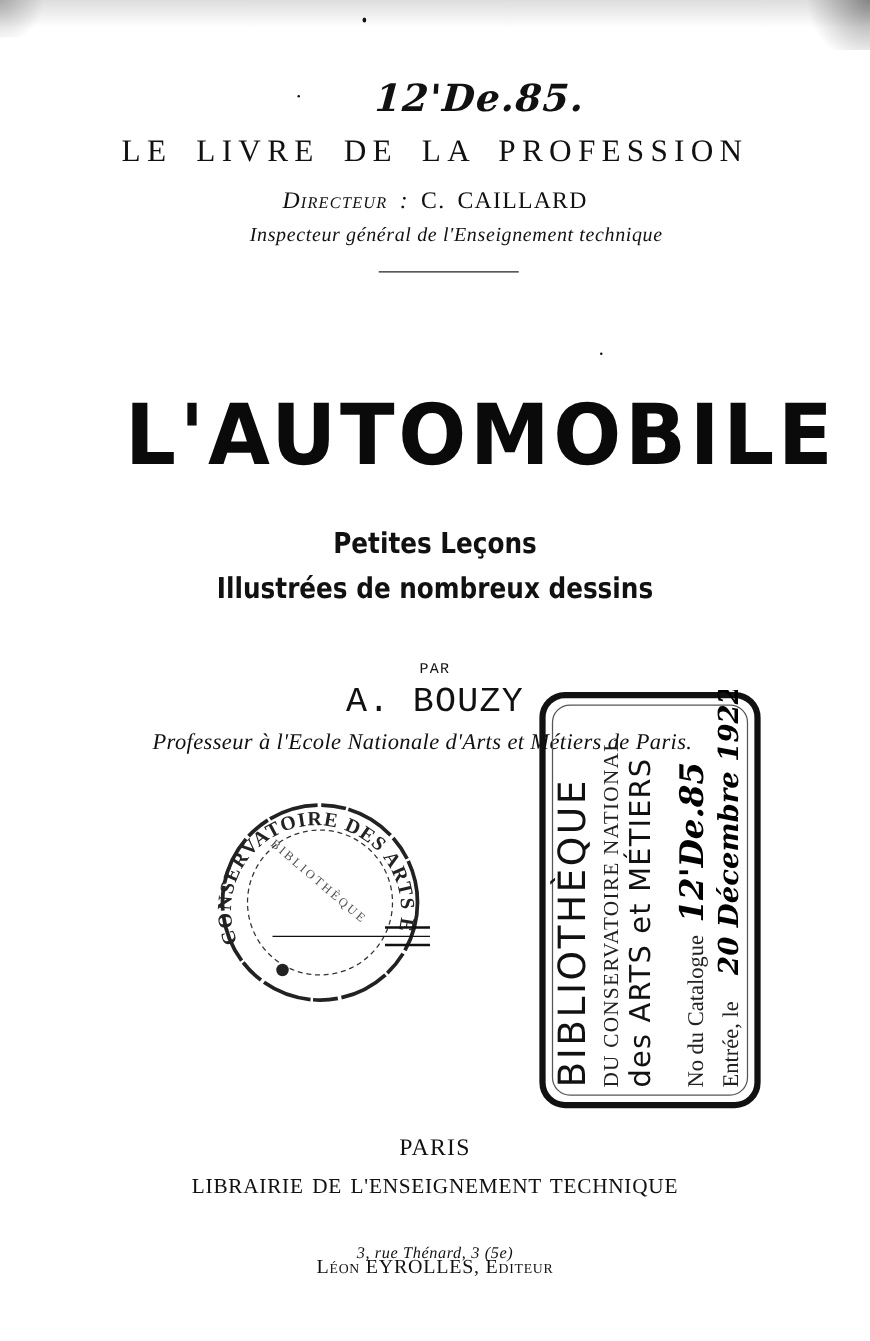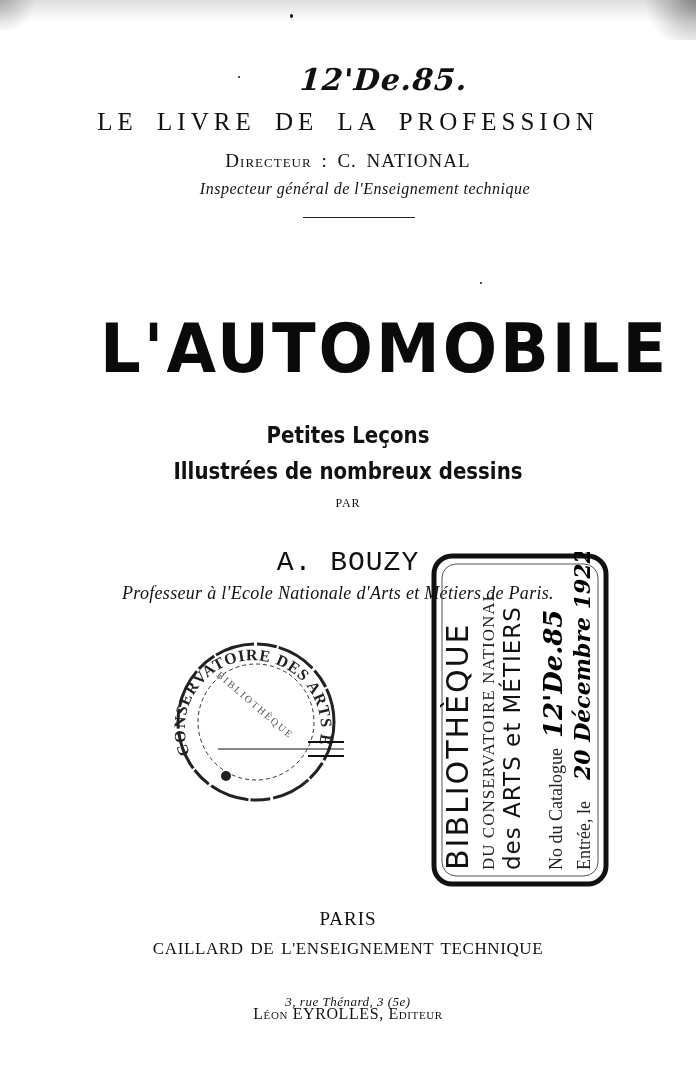--- a/index.html
+++ b/index.html
@@ -20,32 +20,32 @@
     background: radial-gradient(circle at 0% 0%, rgba(90,90,90,0.4), rgba(255,255,255,0) 70%);
   }
   .abs { position: absolute; }
   .center { left: 0; width: 696px; text-align: center; }
   .handwritten-ref {
     top: 62px; left: 300px; font-family: "DejaVu Serif", serif; font-style: italic;
     font-size: 30px; font-weight: bold; letter-spacing: 1px; transform: skewX(-4deg);
   }
   .series-title { top: 108px; font-family: "Liberation Serif", serif; font-size: 25px; letter-spacing: 5px; word-spacing: 8px; text-align: center; }
   .director { top: 150px; font-family: "Liberation Serif", serif; font-size: 19px; letter-spacing: 1px; word-spacing: 4px; }
-  .director .sc { font-variant: small-caps; }
+  .director .sc { font-variant: small-caps; font-style: italic; }
   .director-title { top: 180px; font-family: "Liberation Serif", serif; font-style: italic; font-size: 16px; letter-spacing: 0.5px; margin-left: 17px; }
   .rule { top: 217px; left: 303px; width: 112px; height: 1px; background: #222; }
   .main-title {
     top: 312px; left: 100px; width: 522px; text-align: center;
     font-family: "DejaVu Sans", sans-serif; font-weight: bold; font-size: 64px;
     letter-spacing: 3px; transform: scaleY(1.05); color: #0a0a0a;
   }
   .subtitle { font-family: "DejaVu Sans", sans-serif; font-weight: bold; font-size: 23px; transform: scaleX(0.86); }
   .subtitle-1 { top: 422px; }
   .subtitle-2 { top: 458px; }
-  .par { top: 496px; font-family: Liberation Serif, serif; font-size: 12px; letter-spacing: 1px; }
+  .par { top: 528px; font-family: Liberation Mono, monospace; font-size: 12px; letter-spacing: 1px; }
   .author { top: 547px; font-family: Liberation Mono, monospace; font-size: 28px; letter-spacing: 1px; }
   .author-title { top: 583px; left: 122px; font-family: "Liberation Serif", serif; font-style: italic; font-size: 18px; letter-spacing: 0.3px; white-space: nowrap; }
   .stamp-round { left: 168px; top: 636px; width: 176px; height: 170px; }
   .stamp-rect { left: 428px; top: 552px; width: 184px; height: 336px; }
   .publisher-city { top: 908px; font-family: "Liberation Serif", serif; font-size: 19px; letter-spacing: 1px; }
   .publisher-name { top: 939px; font-family: "Liberation Serif", serif; font-size: 17px; letter-spacing: 0.6px; word-spacing: 2px; }
   .publisher-editor { top: 963px; font-family: "Liberation Serif", serif; font-size: 16px; letter-spacing: 0.6px; margin-top: 42px; }
   .publisher-editor .sc { font-variant: small-caps; }
   .publisher-address { top: 994px; font-family: "Liberation Serif", serif; font-style: italic; font-size: 13px; letter-spacing: 0.5px; }
   .speck { position: absolute; background: #111; border-radius: 50%; }
@@ -58,21 +58,21 @@
 <div class="noise-corner-r"></div>
 <div class="speck" style="left:290px;top:14px;width:3px;height:4px;"></div>
 <div class="speck" style="left:238px;top:76px;width:2px;height:2px;"></div>
 <div class="speck" style="left:480px;top:282px;width:2px;height:2px;"></div>
 
 <div class="abs handwritten-ref">12'De.85.</div>
 
 <div class="abs center series-title">LE LIVRE DE LA PROFESSION</div>
 <div class="abs center director">
   <span class="sc">Directeur :</span>
-  <span>C. NATIONAL</span>
+  <span>C. CAILLARD</span>
 </div>
 <div class="abs center director-title">Inspecteur général de l'Enseignement technique</div>
 <div class="abs rule"></div>
 
 <div class="abs main-title">L'AUTOMOBILE</div>
 <div class="abs center subtitle subtitle-1">Petites Leçons</div>
 <div class="abs center subtitle subtitle-2">Illustrées de nombreux dessins</div>
 <div class="abs center par">PAR</div>
 <div class="abs center author">A. BOUZY</div>
 <div class="abs author-title">Professeur à l'Ecole Nationale d'Arts et Métiers de Paris.</div>
@@ -104,18 +104,18 @@
     <text x="0" y="26" font-family="Liberation Serif, serif" font-size="17" fill="#222" letter-spacing="1">DU CONSERVATOIRE NATIONAL</text>
     <text x="0" y="52" font-family="DejaVu Sans, sans-serif" font-size="23" fill="#111" letter-spacing="1">des ARTS et MÉTIERS</text>
     <text x="0" y="94" font-family="Liberation Serif, serif" font-size="18" fill="#222">No du Catalogue</text>
     <text x="132" y="94" font-family="DejaVu Serif, serif" font-style="italic" font-weight="bold" font-size="26" fill="#000">12'De.85</text>
     <text x="0" y="122" font-family="Liberation Serif, serif" font-size="18" fill="#222">Entrée, le</text>
     <text x="90" y="122" font-family="DejaVu Serif, serif" font-style="italic" font-weight="bold" font-size="22" fill="#000">20 Décembre 1922</text>
   </g>
 </svg>
 
 <div class="abs center publisher-city">PARIS</div>
-<div class="abs center publisher-name">CAILLARD DE L'ENSEIGNEMENT TECHNIQUE</div>
+<div class="abs center publisher-name">LIBRAIRIE DE L'ENSEIGNEMENT TECHNIQUE</div>
 <div class="abs center publisher-editor">
   <span class="sc">Léon EYROLLES,</span>
   <span class="sc">Editeur</span>
 </div>
 <div class="abs center publisher-address">3, rue Thénard, 3 (5e)</div>
 
 </body></html>

